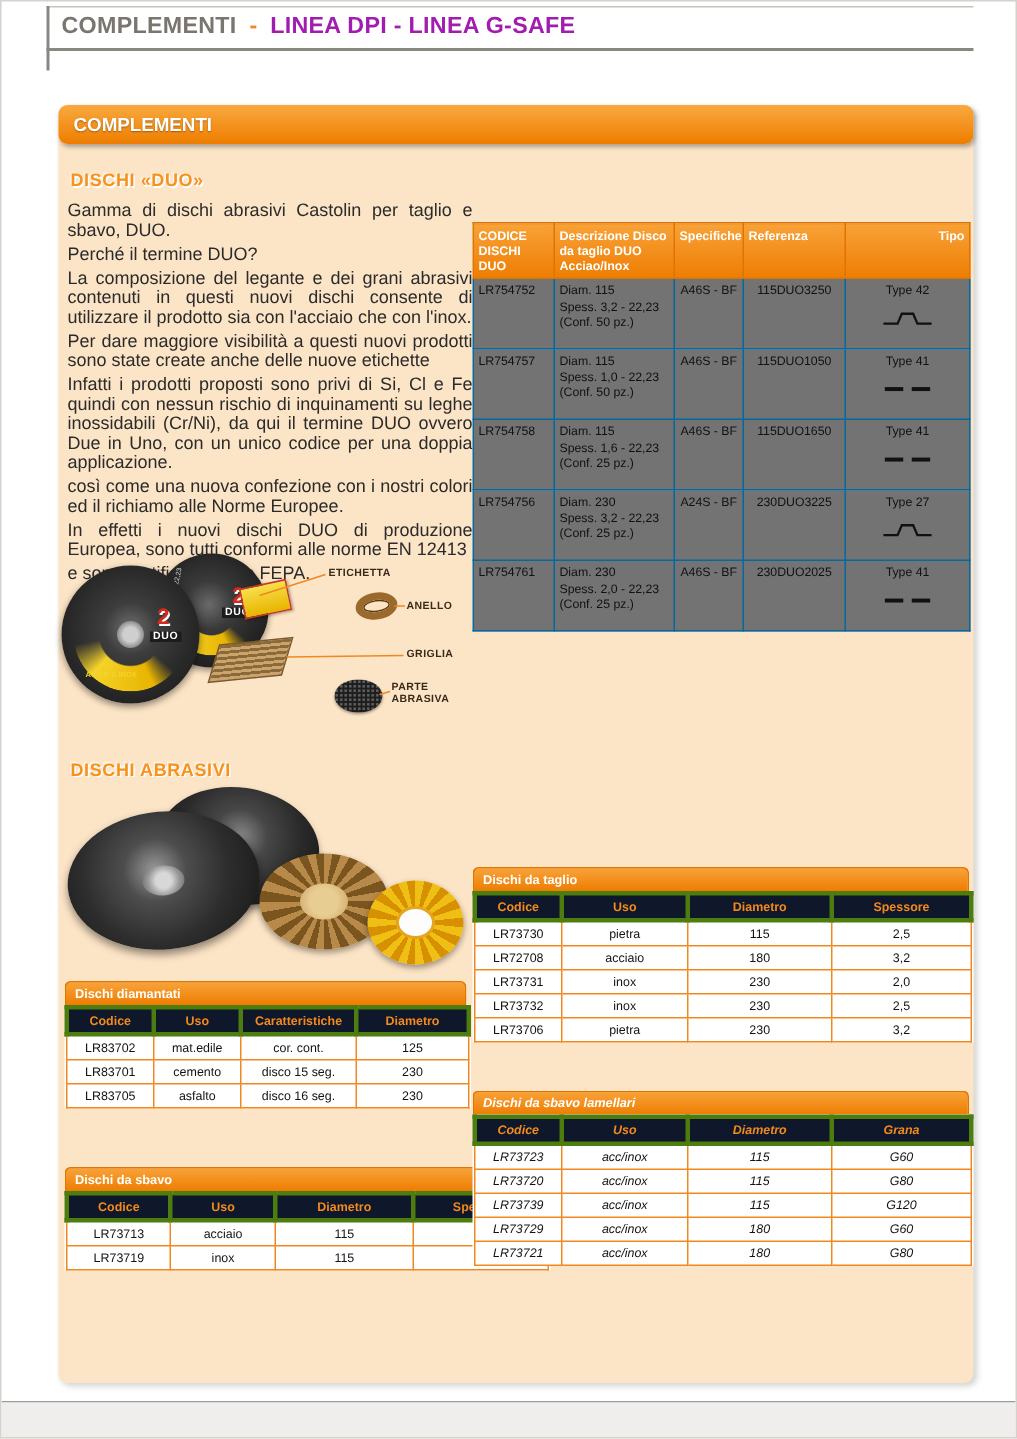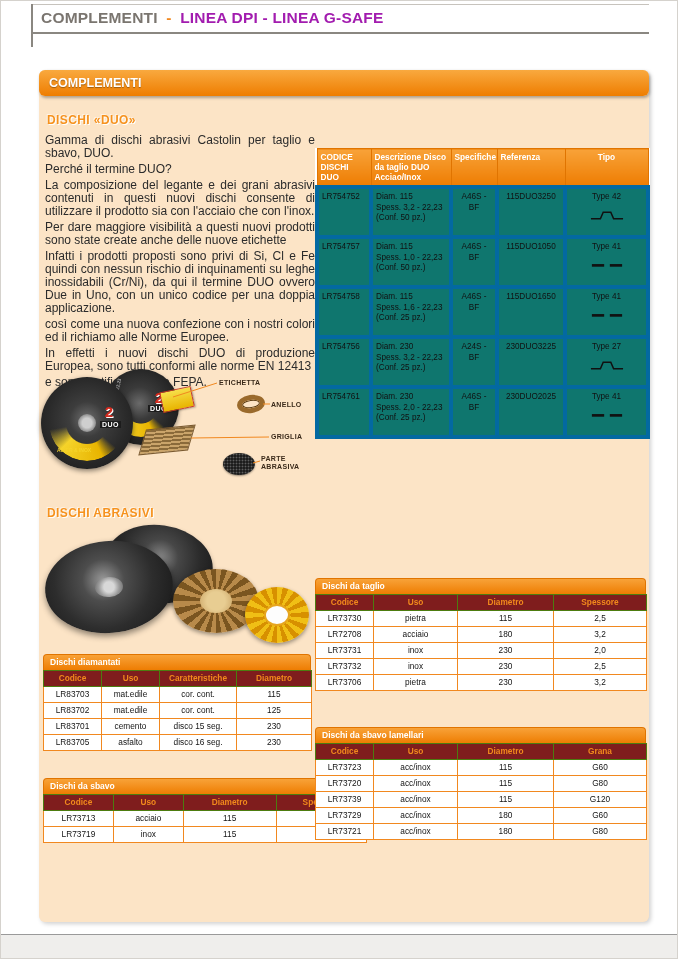--- a/index.html
+++ b/index.html
@@ -28,22 +28,22 @@
   .duo-title{left:46px;top:112px;}
   .abr-title{left:46px;top:505px;}
 
   .duo-text{position:absolute;left:44px;top:133px;width:270px;color:#2b2b2b;}
   .duo-text p{margin:0 0 3px 0;font-size:12px;line-height:13px;text-align:justify;}
 
   
   .duo-table{position:absolute;left:314px;top:147px;width:331px;border-collapse:collapse;table-layout:fixed;background:#fff;}
   .duo-table th{background:linear-gradient(#F8A238,#EE7D02);color:#fff;font-size:8.3px;font-weight:bold;
                 text-align:left;vertical-align:top;padding:3px 3px;border:1px solid #E07400;line-height:10px;}
-  .duo-table th.center{text-align:center;}
-  .duo-table td{font-size:8.2px;color:#111;border:4px solid #0369a1;vertical-align:top;background:#0f766e;
+  .duo-table th.center{text-align:right;}
+  .duo-table td{font-size:8.2px;color:#111;border:1px solid #0369a1;vertical-align:top;background:#737373;
                 padding:3px 3px;height:40px;line-height:10.5px;}
   .duo-table td div{white-space:nowrap;}
   .c-spec,.c-ref{text-align:center;}
   .c-tipo{text-align:center;}
   .tipo-label{margin-bottom:6px;}
   .tipo-icon{display:inline-block;}
 
   
   .duo-diagram{position:absolute;left:40px;top:366px;width:285px;height:132px;}
   .disc{position:absolute;border-radius:50%;}
@@ -105,27 +105,27 @@
         box-shadow:0 2px 4px rgba(0,0,0,.4);}
   .ph-yellow .center{position:absolute;left:50%;top:50%;width:26px;height:22px;margin:-11px 0 0 -13px;border-radius:50%;
         background:#fdfdfd;border:2px solid #e6a51f;box-sizing:border-box;}
 
   
   .mini{position:absolute;}
   .mini-title{background:linear-gradient(#F8A238,#EE7D02);color:#fff;font-size:8.5px;font-weight:bold;
               padding:2px 6px;border-radius:4px 4px 0 0;line-height:11px;border:1px solid #E07400;border-bottom:none;
               box-sizing:border-box;}
   .mini-tbl{width:100%;border-collapse:collapse;table-layout:fixed;background:#fff;}
-  .mini-tbl th{color:#F28A1C;background:#7f1d1d;border:1px solid #4d7c0f;font-size:8.3px;font-weight:bold;
+  .mini-tbl th{color:#F28A1C;background:#0f172a;border:3px solid #4d7c0f;font-size:8.3px;font-weight:bold;
                text-align:center;padding:2px 2px;line-height:11px;}
   .mini-tbl td{color:#131313;border:1px solid #F1881F;font-size:8.3px;text-align:center;padding:2px 2px;line-height:11px;}
   .pos-diamantati{left:42px;top:653px;width:268px;}
   .pos-sbavo{left:42px;top:777px;width:324px;}
   .pos-taglio{left:314px;top:577px;width:331px;}
-  .pos-lamellari{left:314px;top:726px;width:331px;}
+  .pos-lamellari{left:314px;top:726px;width:331px;font-style:italic;}
 
   
   .bottom-rule{position:absolute;left:0;right:0;top:933px;height:1px;background:#9a9a9a;}
   .footer-strip{position:absolute;left:0;right:0;top:934px;bottom:0;background:#efeeec;}
   .page-number{position:absolute;left:18px;top:980px;font-size:13px;font-weight:bold;color:#7f1d1d;}
 </style>
 </head>
 <body>
 
 <div class="page">
@@ -319,26 +319,20 @@
       <thead>
         <tr>
           <th>Codice</th>
           <th>Uso</th>
           <th>Caratteristiche</th>
           <th>Diametro</th>
         </tr>
       </thead>
       <tbody>
         <tr>
-          <td>LR83703</td>
-          <td>mat.edile</td>
-          <td>cor. cont.</td>
-          <td>115</td>
-        </tr>
-        <tr>
           <td>LR83702</td>
           <td>mat.edile</td>
           <td>cor. cont.</td>
           <td>125</td>
         </tr>
         <tr>
           <td>LR83701</td>
           <td>cemento</td>
           <td>disco 15 seg.</td>
           <td>230</td>

